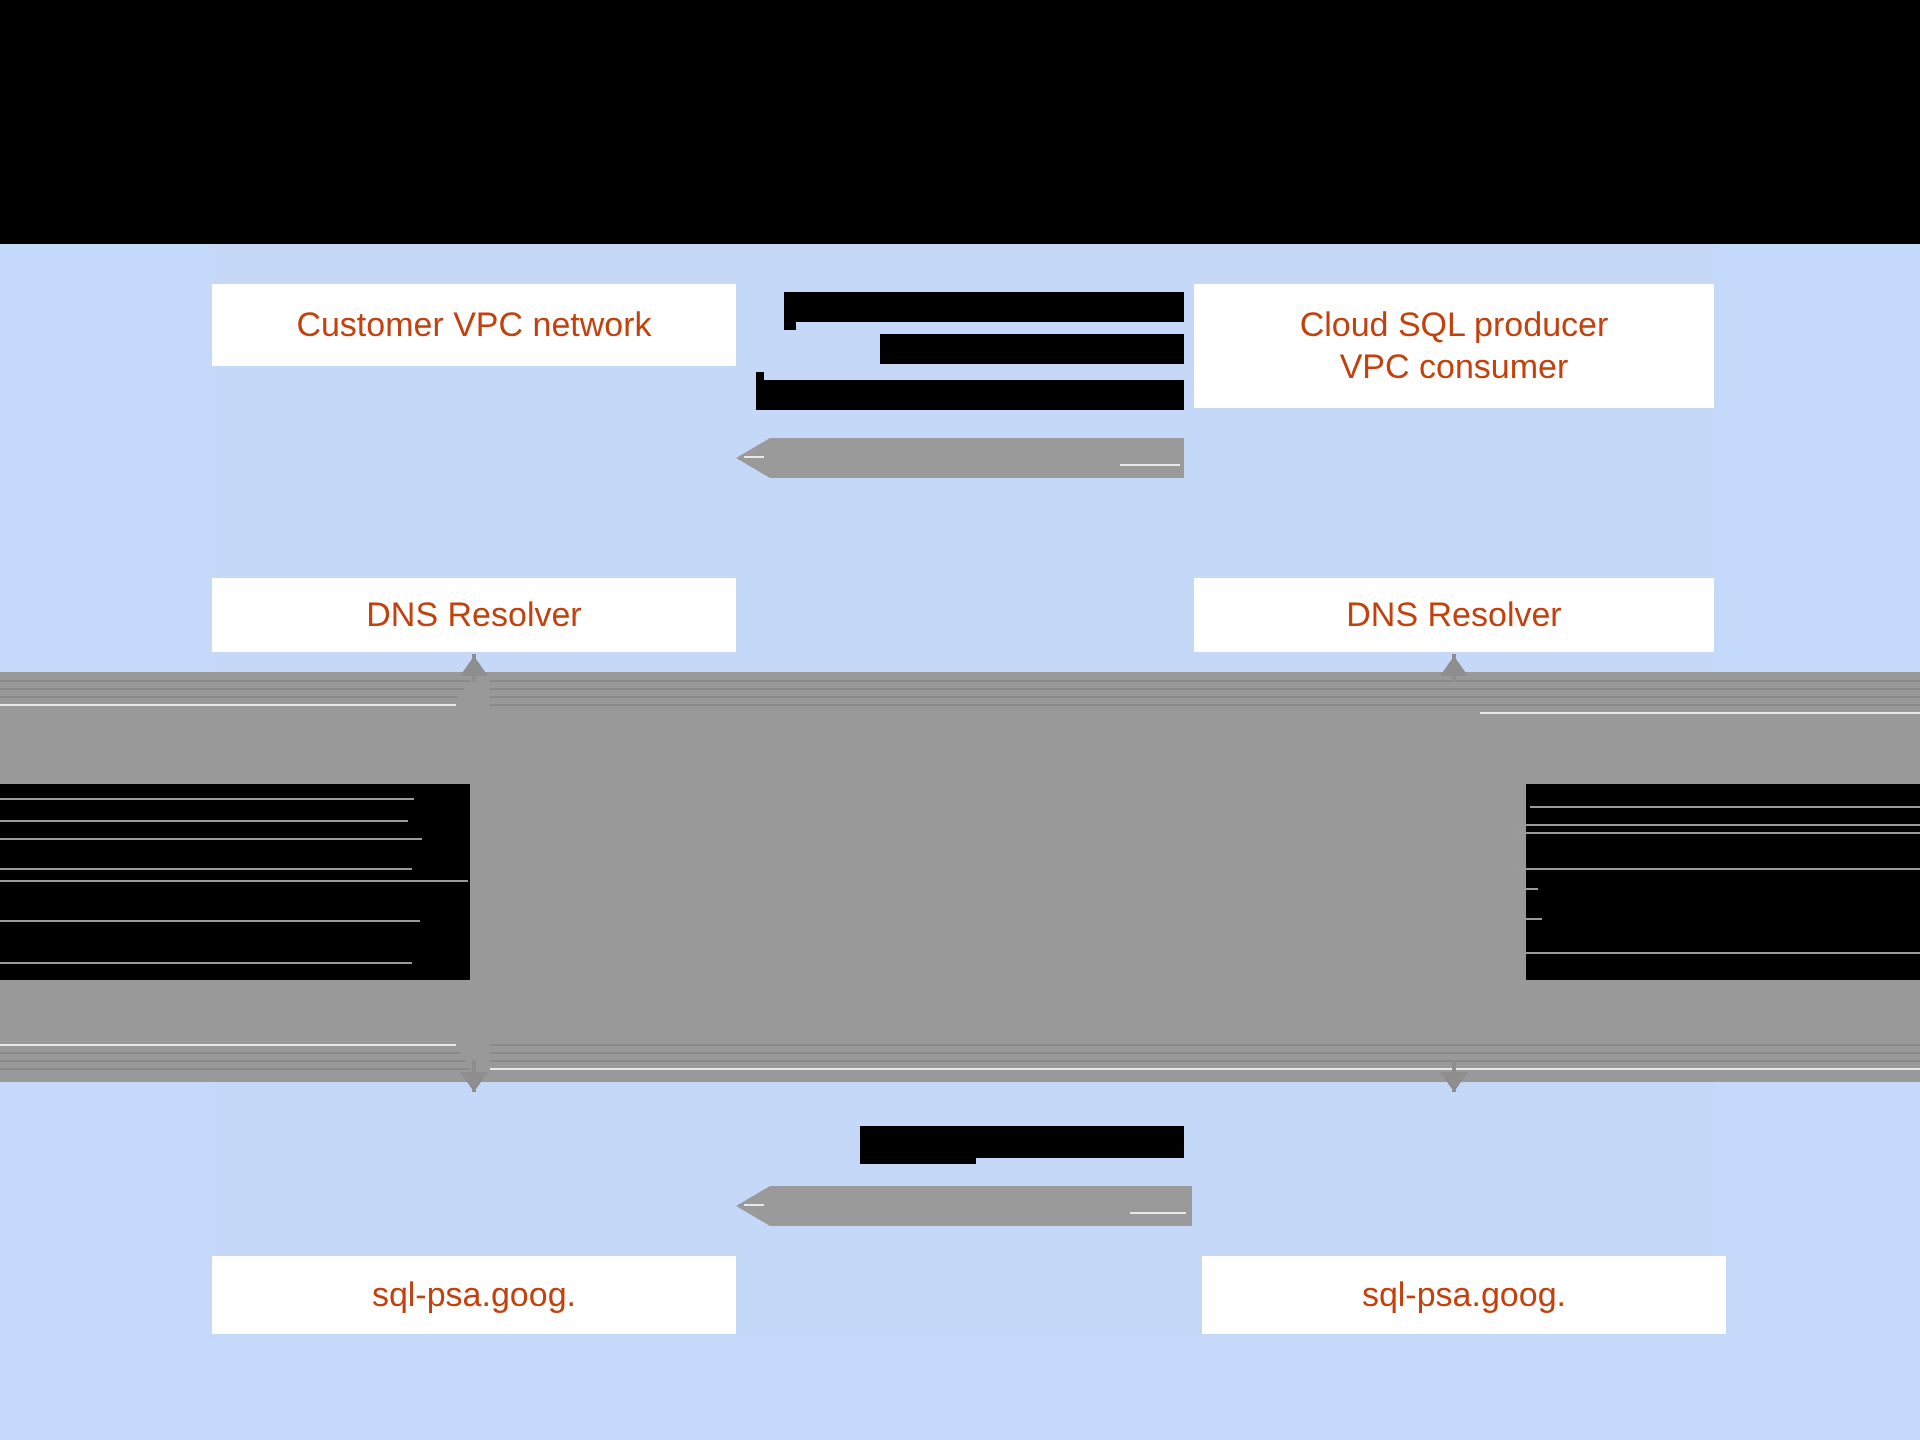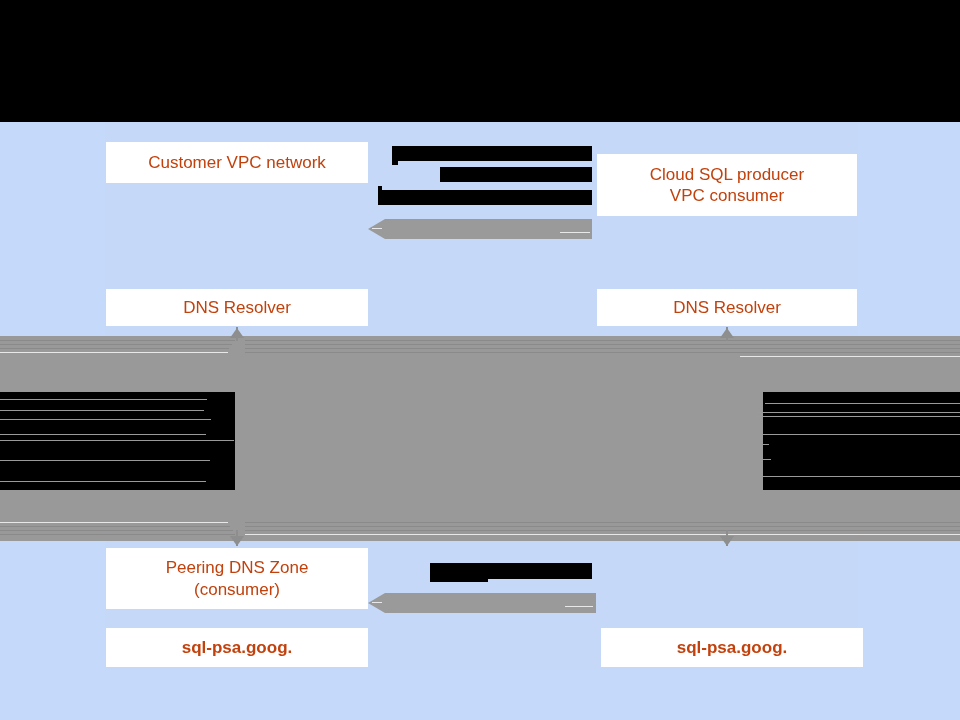--- a/index.html
+++ b/index.html
@@ -46,21 +46,21 @@
     color: #c2410c;
     display: flex;
     align-items: center;
     justify-content: center;
     text-align: center;
     font-size: 17px;
     line-height: 1.25;
     font-weight: 400;
   }
   .node.bold {
-    font-weight: bold;
+    font-weight: normal;
     font-size: 17px;
     align-items: center;
   }
 
   
   .harrow {
     position: absolute;
     background: #9a9a9a;
   }
   .harrow-head {
@@ -141,37 +141,33 @@
   <div class="grule" style="top:534px;left:0;width:235px;"></div>
   <div class="grule" style="top:522px;left:245px;width:715px;"></div>
   <div class="grule" style="top:526px;left:245px;width:715px;"></div>
   <div class="grule" style="top:530px;left:245px;width:715px;"></div>
   <div class="grule-light" style="top:534px;left:245px;width:715px;"></div>
 
   <div class="node" style="left:106px; top:142px; width:262px; height:41px;">
     <span>Customer VPC network</span>
   </div>
 
-  <div class="node" style="left:597px; top:154px; width:260px; height:62px; flex-direction:column;">
+  <div class="node" style="left:597px; top:142px; width:260px; height:62px; flex-direction:column;">
     <span>Cloud SQL producer</span>
     <span>VPC consumer</span>
   </div>
 
   <div class="node" style="left:106px; top:289px; width:262px; height:37px;">
     <span>DNS Resolver</span>
   </div>
 
   <div class="node" style="left:597px; top:289px; width:260px; height:37px;">
     <span>DNS Resolver</span>
   </div>
 
-  <div class="node" style="left:106px; top:548px; width:262px; height:61px; flex-direction:column;">
-    <span>Peering DNS Zone</span>
-    <span>(consumer)</span>
-  </div>
 
 
   <div class="node bold" style="left:106px; top:628px; width:262px; height:39px;">
     <span>sql-psa.goog.</span>
   </div>
 
   <div class="node bold" style="left:601px; top:628px; width:262px; height:39px;">
     <span>sql-psa.goog.</span>
   </div>
 

